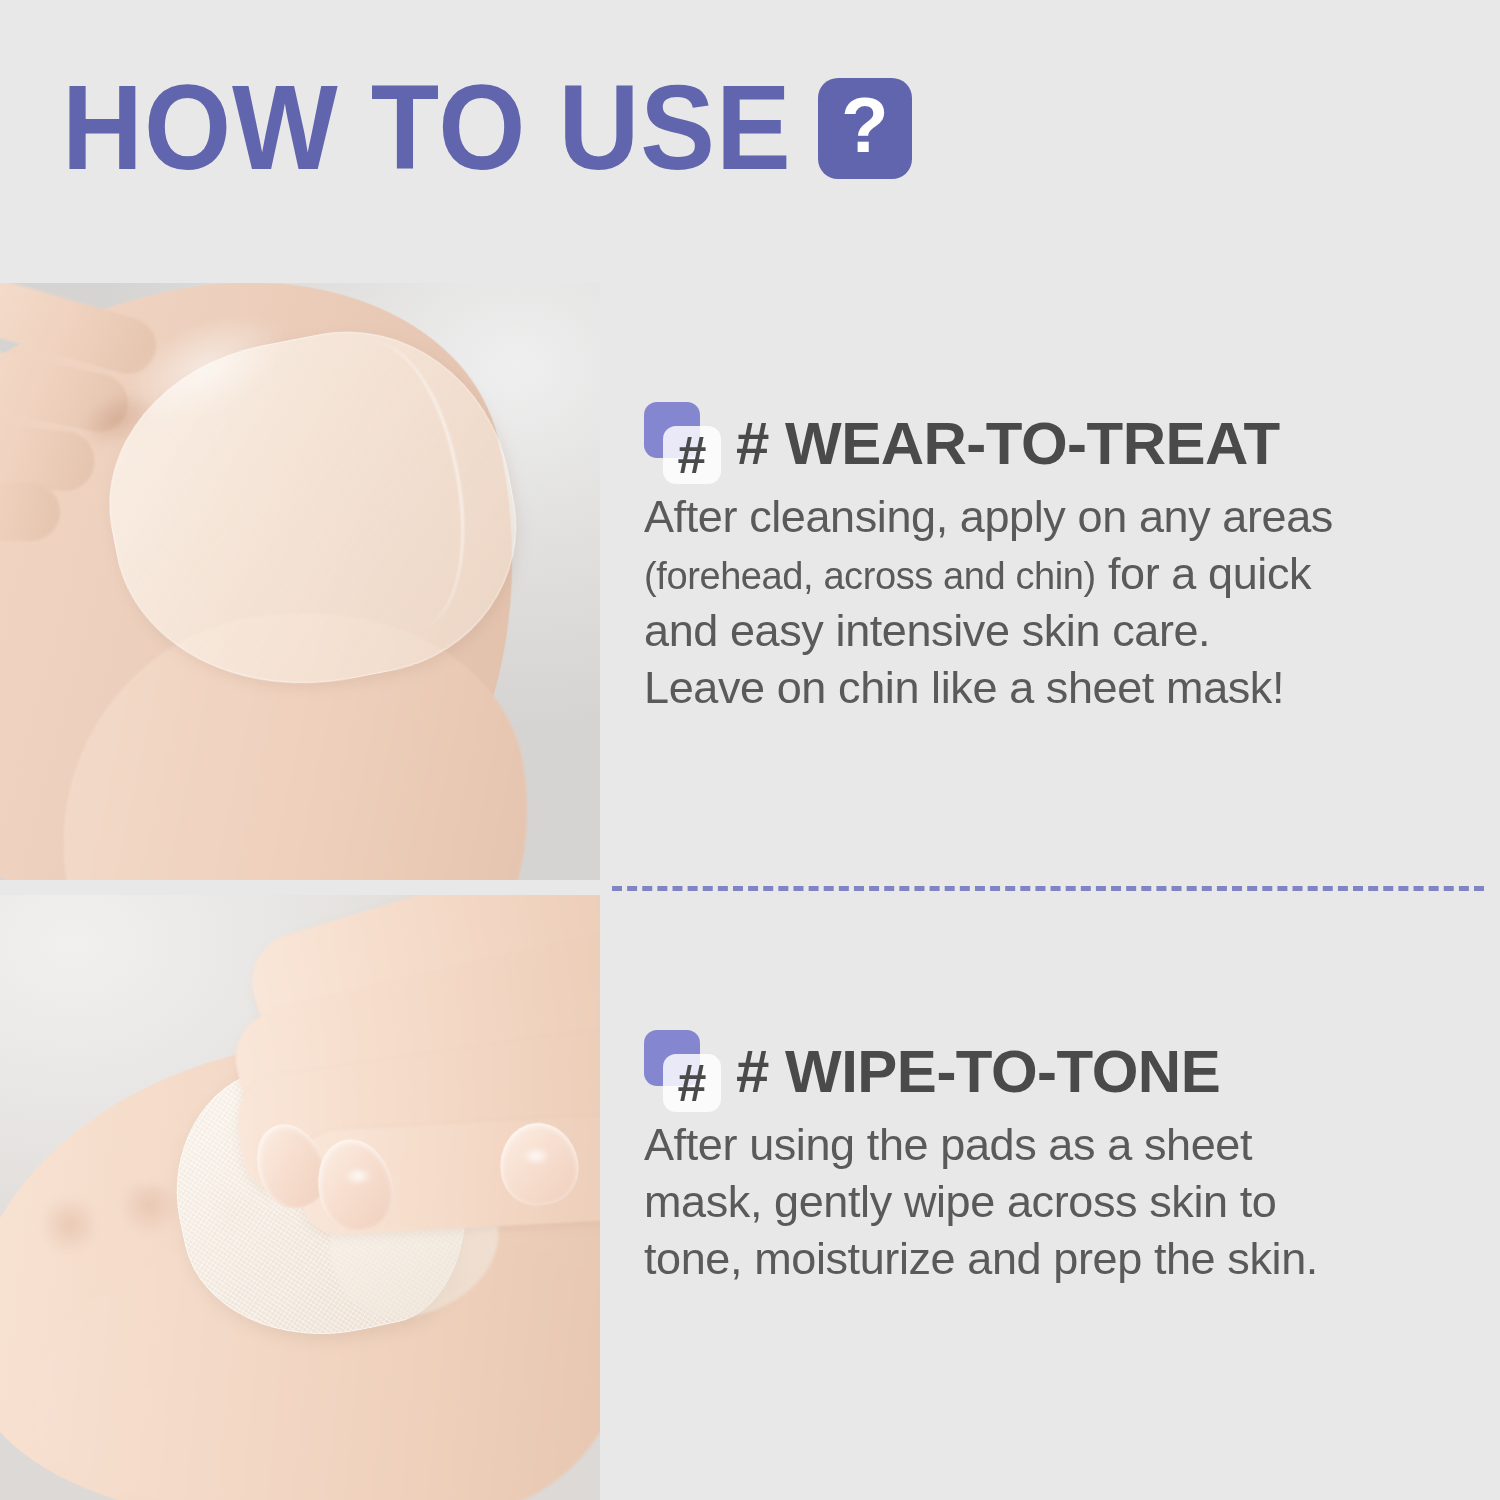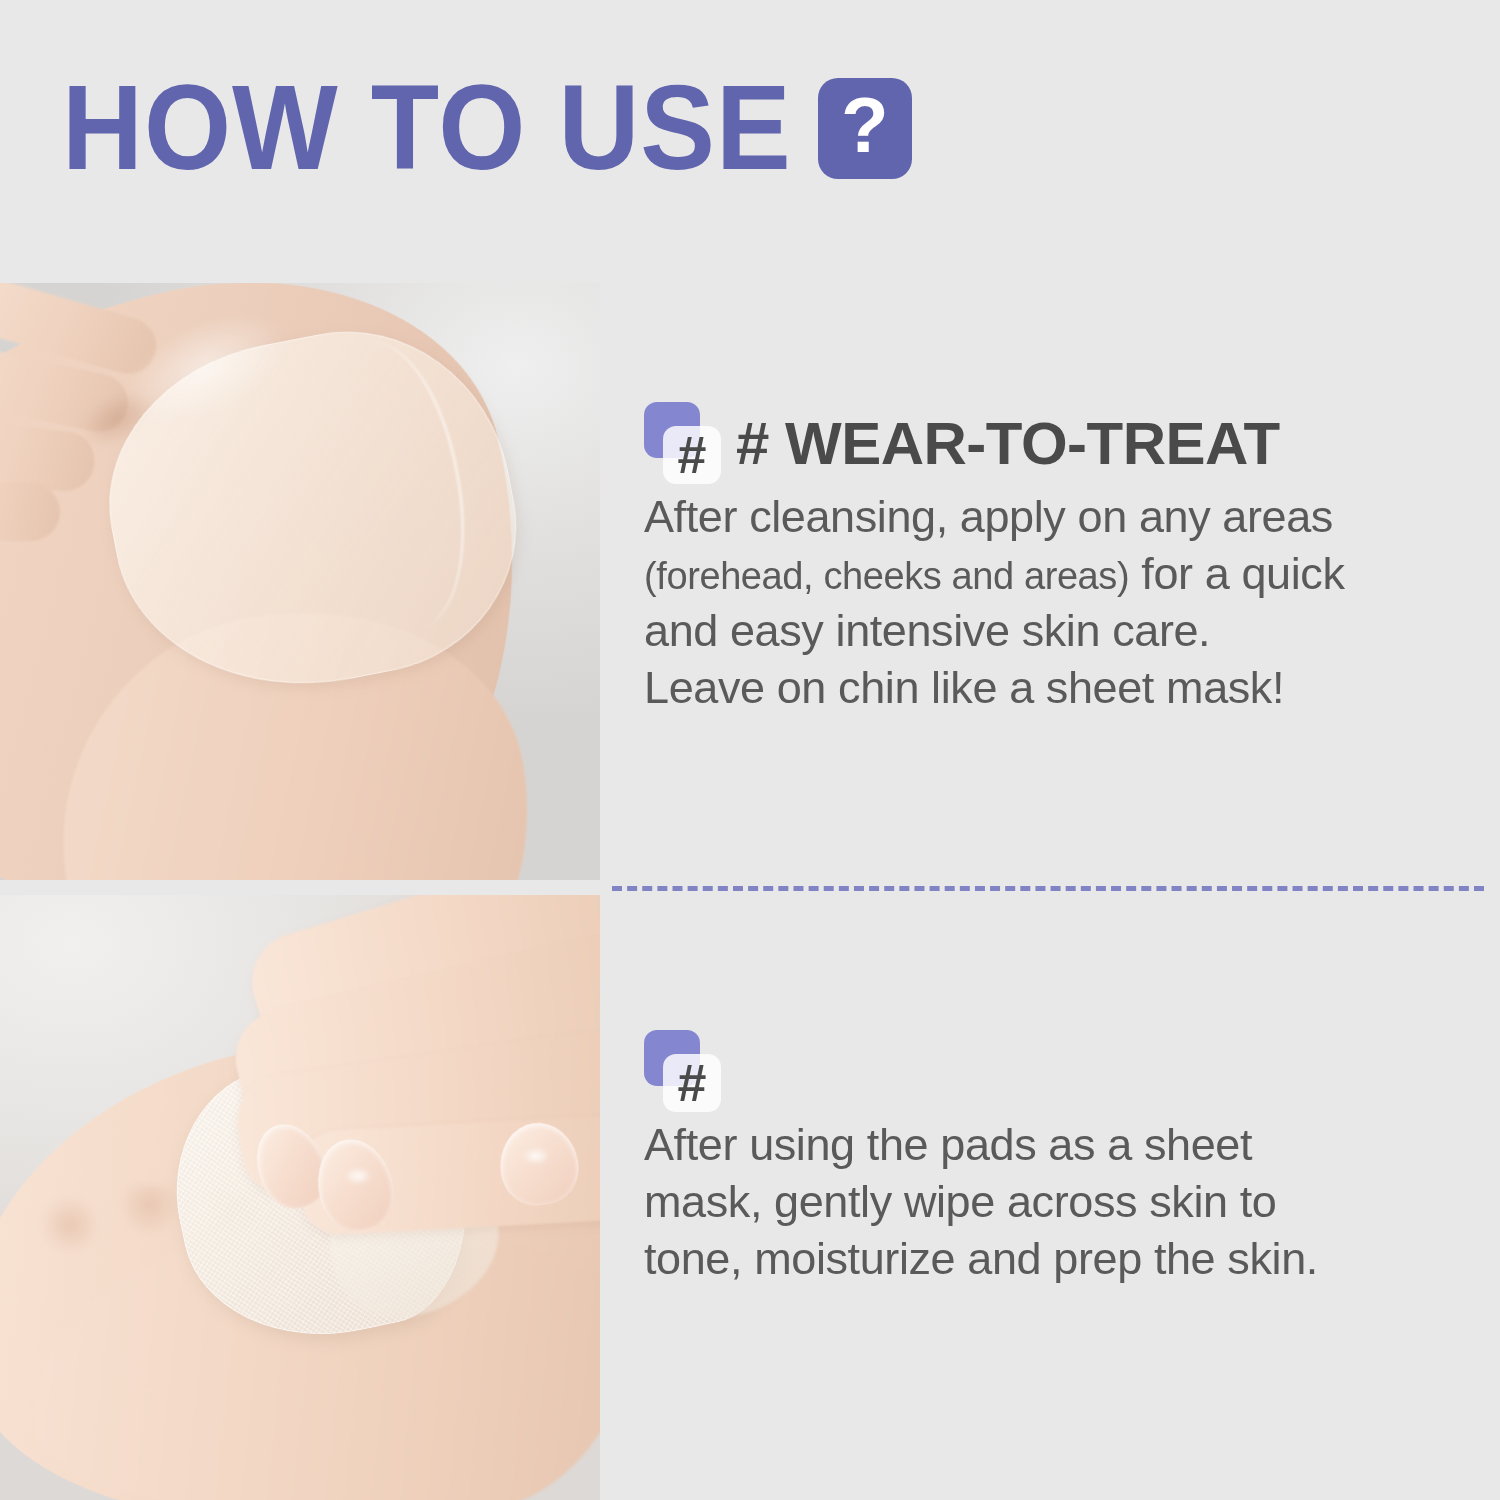--- a/index.html
+++ b/index.html
@@ -420,34 +420,35 @@
   <div class="section-heading">
     <div class="hash-icon">
       <div class="sq-back"></div>
       <div class="sq-front"></div>
       <div class="hash-glyph">#</div>
     </div>
     <div class="heading-text"># WEAR-TO-TREAT</div>
   </div>
   <div class="body-text">
     <span>After cleansing, apply on any areas</span><br>
-    <span class="small">(forehead, cheeks and areas)</span><span> for a quick</span><br>
+    <span class="small">(forehead, across and chin)</span><span> for a quick</span><br>
     <span>and easy intensive skin care.</span><br>
     <span>Leave on chin like a sheet mask!</span>
   </div>
 </div>
 
 <div class="divider"></div>
 
 <div class="content block-2">
   <div class="section-heading">
     <div class="hash-icon">
       <div class="sq-back"></div>
       <div class="sq-front"></div>
       <div class="hash-glyph">#</div>
     </div>
+    <div class="heading-text"># WIPE-TO-TONE</div>
   </div>
   <div class="body-text">
     <span>After using the pads as a sheet</span><br>
     <span>mask, gently wipe across skin to</span><br>
     <span>tone, moisturize and prep the skin.</span>
   </div>
 </div>
 
 </body></html>

